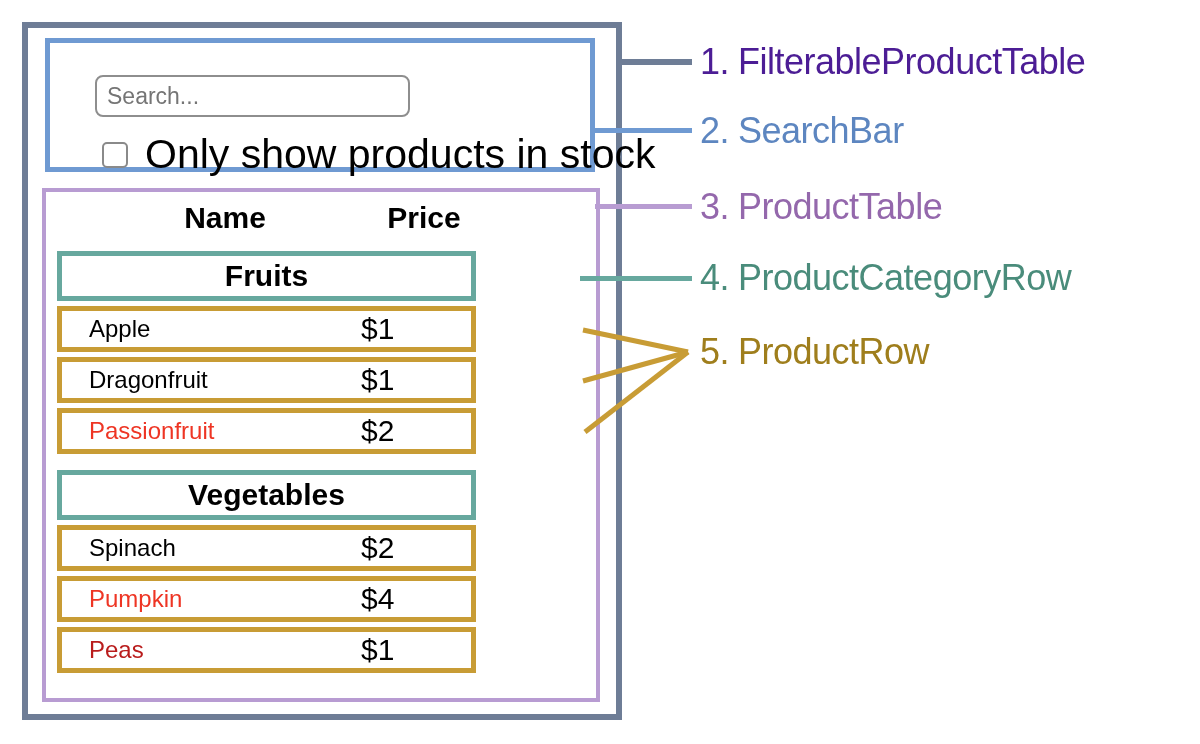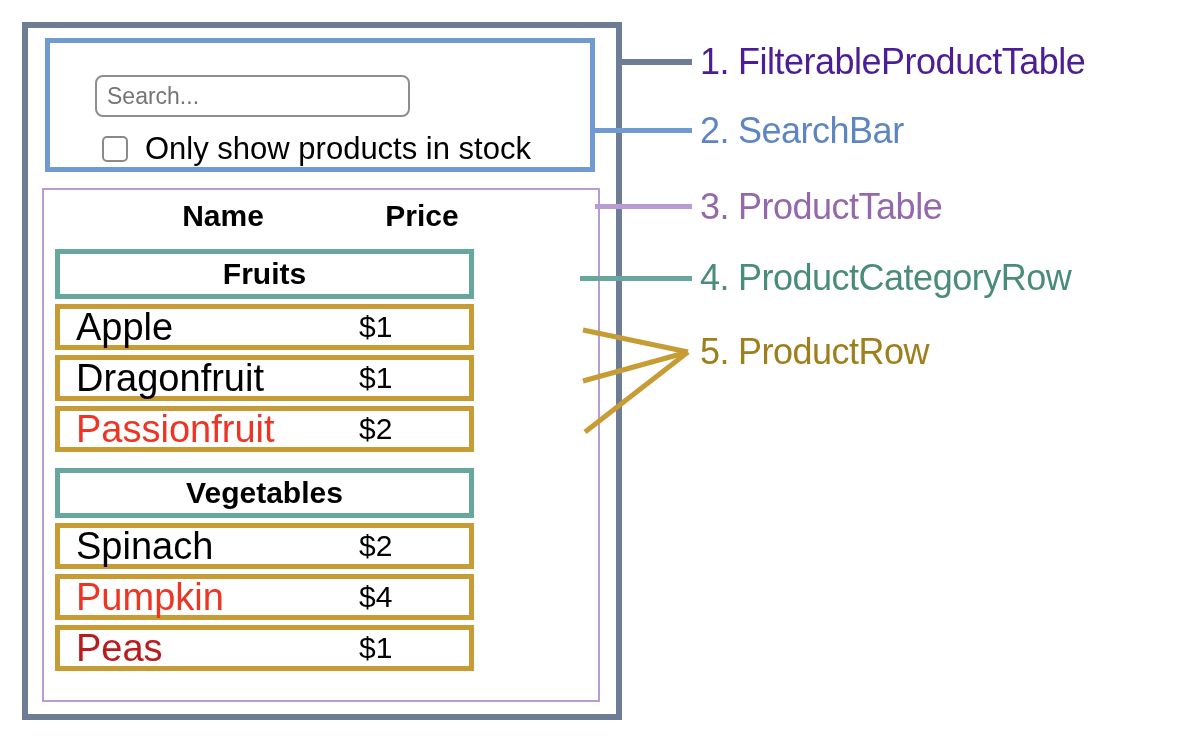--- a/index.html
+++ b/index.html
@@ -3,44 +3,44 @@
 <meta charset="utf-8">
 <style>
   html,body{margin:0;padding:0;background:#ffffff;}
   .canvas{position:relative;width:1200px;height:744px;background:#ffffff;overflow:hidden;
           font-family:"Liberation Sans",sans-serif;}
   .abs{position:absolute;box-sizing:border-box;}
 
   
   .box-outer{left:22px;top:22px;width:600px;height:698px;border:6px solid #6e7d96;background:#fff;}
   .box-search{left:45px;top:38px;width:550px;height:134px;border:5px solid #6f9ad2;background:#fff;}
-  .box-table{left:42px;top:188px;width:558px;height:514px;border:2px solid #a3a3a3;background:#fff;}
+  .box-table{left:42px;top:188px;width:558px;height:514px;border:4px solid #a3a3a3;background:#fff;}
 
   
   .search-input{position:absolute;left:45px;top:32px;width:315px;height:42px;box-sizing:border-box;
       border:2px solid #8e8e8e;border-radius:8px;font-family:"Liberation Sans",sans-serif;
       font-size:23px;color:#444;padding:0 10px;outline:none;background:#fff;}
   .search-input::placeholder{color:#757575;opacity:1;}
   .stock-row{position:absolute;left:52px;top:88px;display:flex;align-items:center;gap:17px;}
   .stock-checkbox{appearance:none;-webkit-appearance:none;width:26px;height:26px;margin:0;
       border:2px solid #8a8a8a;border-radius:5px;background:#fff;cursor:pointer;}
-  .stock-label{font-size:31px;color:#000;white-space:nowrap;}
+  .stock-label{font-size:41px;color:#000;white-space:nowrap;}
 
   
   .table-header{position:relative;height:44px;}
   .th{position:absolute;top:9px;transform:translateX(-50%);font-weight:bold;font-size:30px;color:#000;}
   .th-name{left:179px;}
   .th-price{left:378px;}
   #rows{margin-left:11px;width:419px;}
   .row{box-sizing:border-box;display:flex;align-items:center;background:#fff;}
   .row.cat{height:50px;margin-top:16px;border:5px solid #67a89e;justify-content:center;}
   .row.cat:first-child{margin-top:15px;}
   .row.prod{height:46px;margin-top:5px;border:5px solid #c89c35;position:relative;}
   .cat-label{font-weight:bold;font-size:30px;color:#000;}
-  .prod-name{padding-left:16px;font-size:38px;}
+  .prod-name{padding-left:27px;font-size:24px;}
   .prod-price{position:absolute;left:299px;font-size:30px;color:#000;}
 
   
   .conn{position:absolute;height:5px;}
   .conn-1{left:616px;top:59px;width:76px;height:6px;}
   .conn-2{left:590px;top:128px;width:102px;}
   .conn-3{left:595px;top:204px;width:97px;}
   .conn-4{left:580px;top:276px;width:112px;}
   .fan{position:absolute;left:578px;top:320px;width:120px;height:120px;}
 

